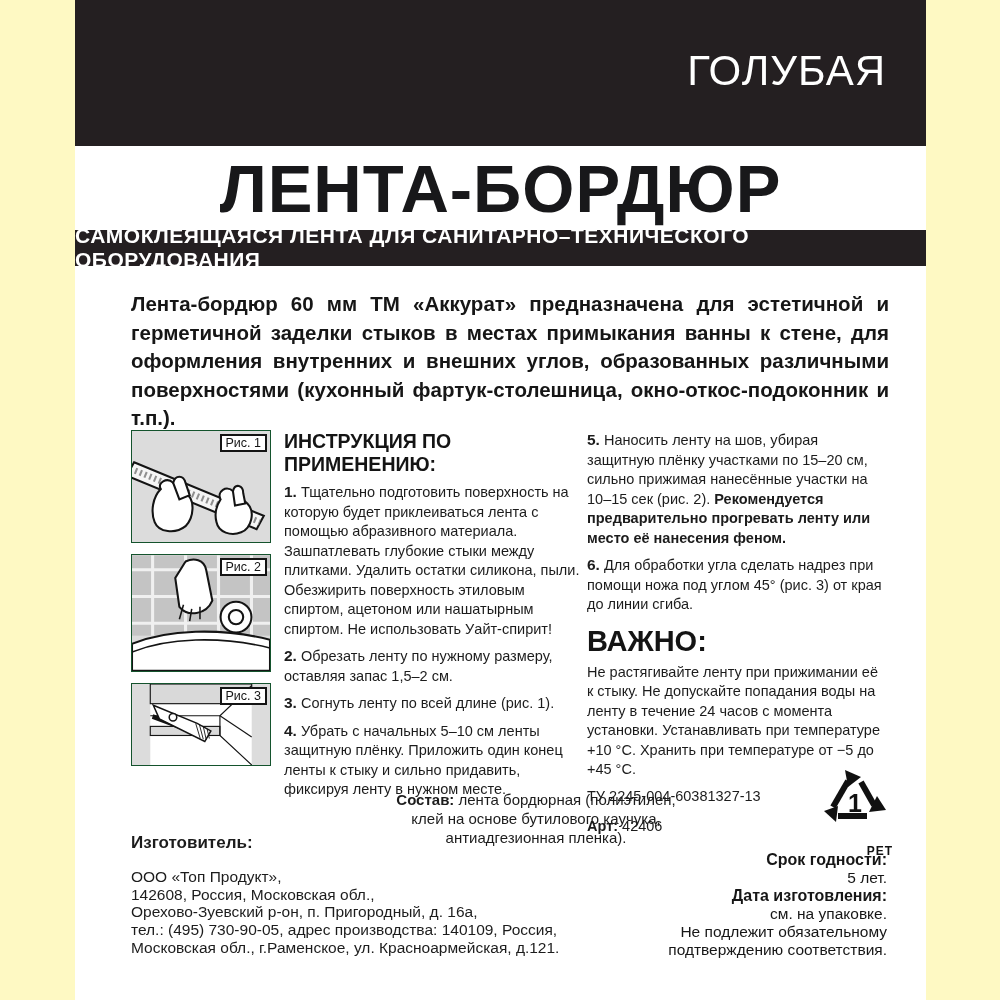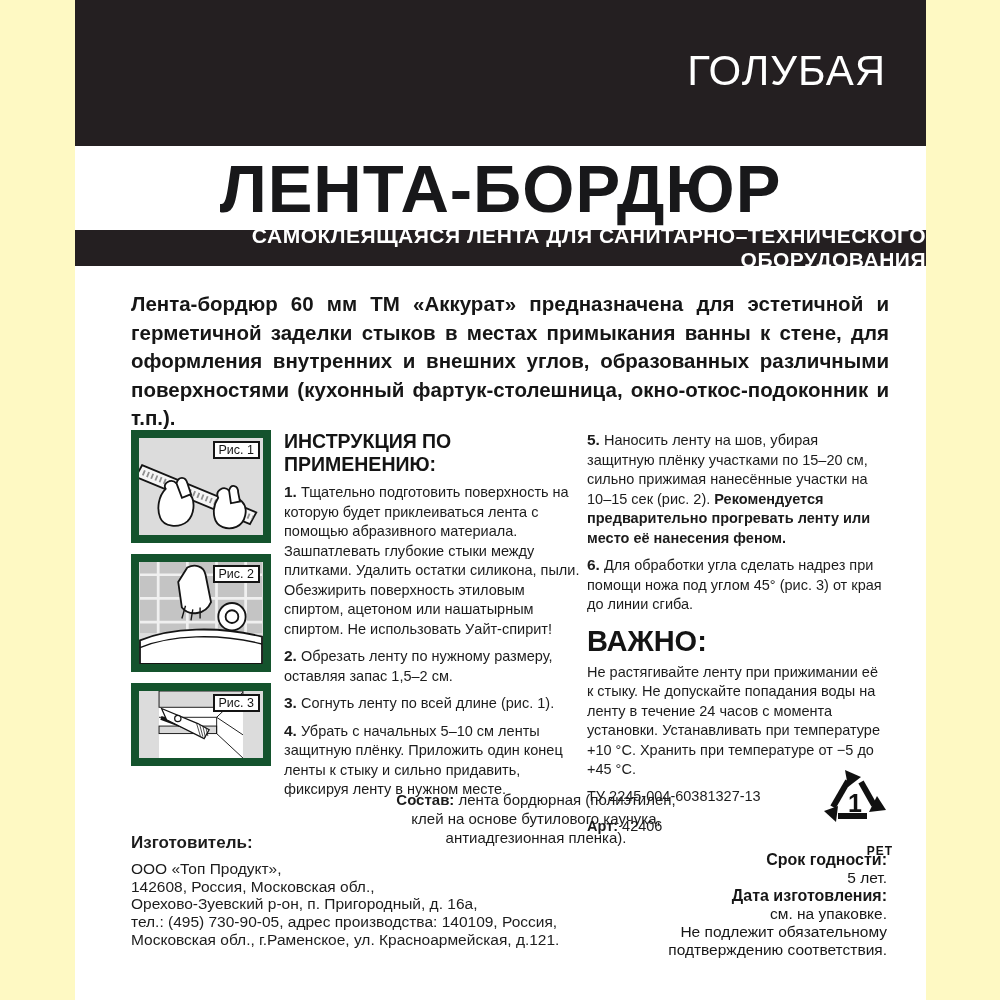--- a/index.html
+++ b/index.html
@@ -11,29 +11,29 @@
   .hd{position:absolute;left:0;top:0;width:100%;height:146px;background:#241f21;
       color:#fff;text-align:right;box-sizing:border-box;padding:50px 40px 0 0;}
   .hd-color{font-size:42px;font-weight:normal;letter-spacing:1px;line-height:1;}
   .hd-size{font-size:27px;font-weight:bold;margin-top:9px;line-height:1;}
 
   
   .band-title{position:absolute;left:0;top:146px;width:100%;height:84px;background:#fff;
       display:flex;align-items:center;justify-content:center;}
   .band-title span{font-size:67px;font-weight:bold;letter-spacing:1px;color:#18181a;}
   .band-sub{position:absolute;left:0;top:230px;width:100%;height:36px;background:#241f21;
-      display:flex;align-items:center;justify-content:center;text-align:right;}
+      display:flex;align-items:center;justify-content:center;}
   .band-sub span{color:#fff;font-size:21px;font-weight:bold;letter-spacing:.5px;}
 
   
   .intro{position:absolute;left:56px;top:290px;width:758px;font-size:20.5px;font-weight:bold;
       line-height:28.5px;text-align:justify;color:#161616;}
 
   
-  .fig{position:absolute;left:56px;width:140px;background:#dcdcdc;border:8px solid #14532d;
+  .fig{position:absolute;left:56px;width:140px;background:#dcdcdc;border:1px solid #14532d;
       box-sizing:border-box;}
   .fig svg{display:block;width:100%;height:100%;}
   .fig1{top:430px;height:113px;}
   .fig2{top:554px;height:118px;}
   .fig3{top:683px;height:83px;}
   .figlab{position:absolute;top:3px;right:3px;background:#fff;border:2px solid #141414;
       font-size:12.5px;line-height:14px;padding:0 4px;color:#141414;white-space:nowrap;}
 
   
   .col1{position:absolute;left:209px;top:430px;width:300px;}
@@ -42,21 +42,21 @@
   .step{font-size:14.5px;line-height:19.5px;margin:0 0 7px 0;color:#1c1c1c;}
   .step b.num{font-size:15.5px;}
   .vazhno{font-size:29px;font-weight:bold;margin:10px 0 5px 0;color:#141414;}
   .tu{font-size:14.5px;line-height:19.5px;margin-top:2px;}
   .art{font-size:14.5px;line-height:19.5px;margin-top:11px;}
 
   
   .sostav{position:absolute;left:296px;top:790px;width:330px;text-align:center;
       font-size:15px;line-height:19px;}
   .manu{position:absolute;left:56px;top:834px;width:470px;font-size:15.5px;line-height:17.8px;}
-  .manu .mlab{font-size:17px;font-weight:bold;display:block;margin-bottom:8px;}
+  .manu .mlab{font-size:17px;font-weight:bold;display:block;margin-bottom:16px;}
   .pet{position:absolute;left:742px;top:768px;width:76px;text-align:center;}
   .pet .mat{font-size:12px;font-weight:bold;letter-spacing:1px;margin-top:16px;color:#111;text-align:right;}
   .rightinfo{position:absolute;left:520px;top:851px;width:292px;text-align:right;
       font-size:15.5px;line-height:18px;color:#161616;}
   .rightinfo .rl{font-size:16px;font-weight:bold;}
 </style>
 </head>
 <body>
 
 <div class="canvas">

